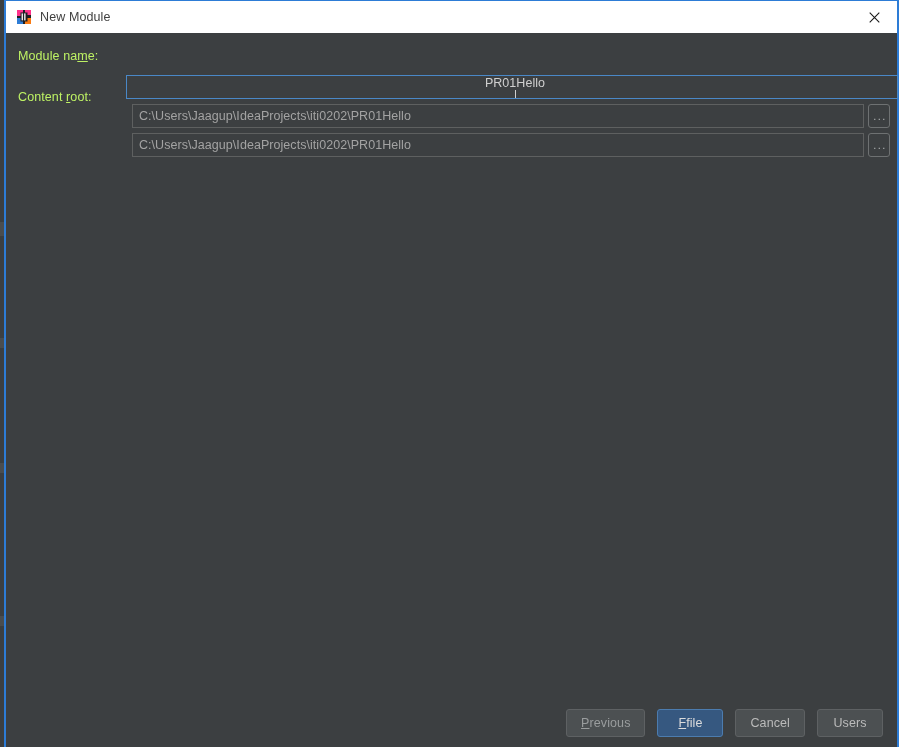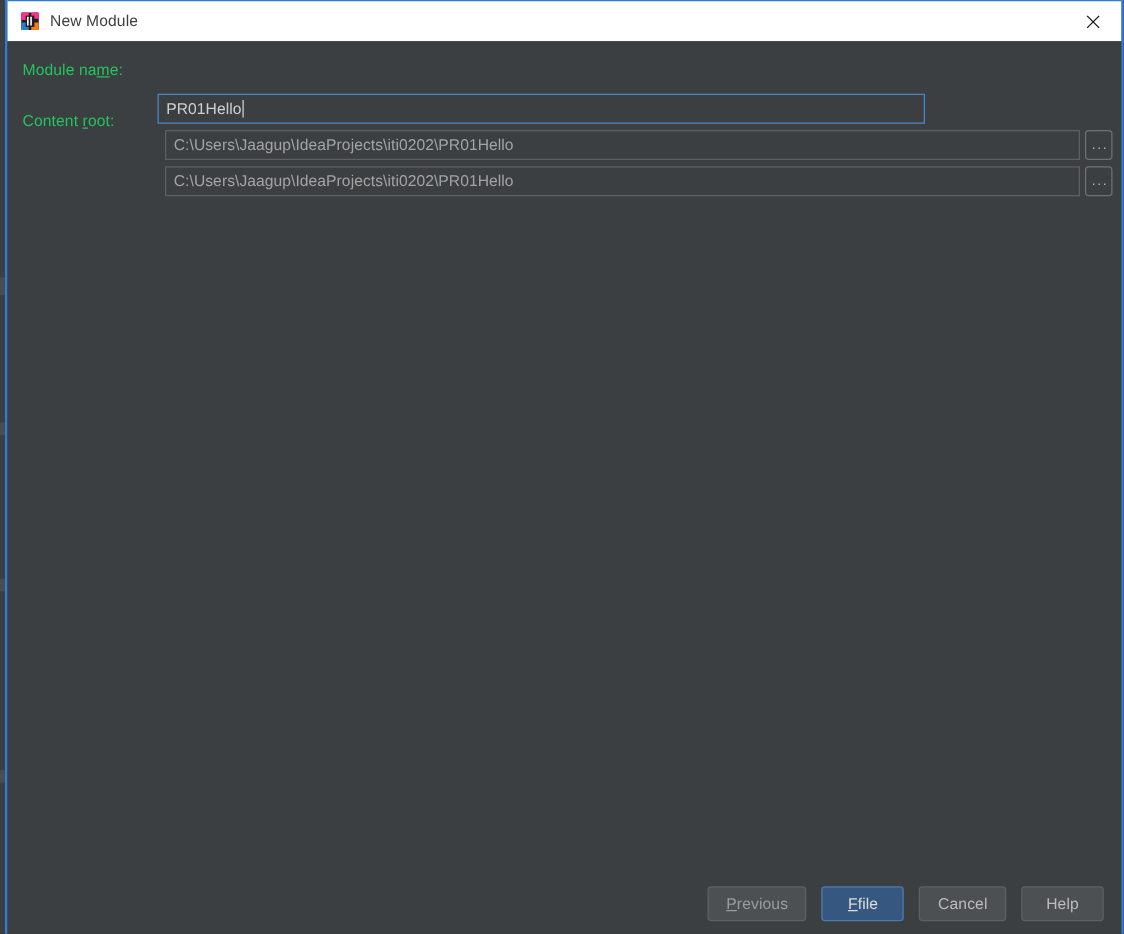--- a/index.html
+++ b/index.html
@@ -91,21 +91,21 @@
     height: 24px;
     display: flex;
     align-items: center;
   }
   .row-name      { top: 11px; }
   .row-root      { top: 52px; }
   .row-location  { top: 69px; }
 
   .field-label {
     font-size: 12.5px;
-    color: #22c55e;
+    color: #bef264;
     white-space: nowrap;
     padding-left: 12px;
     letter-spacing: 0.1px;
   }
   .field-label u { text-decoration: underline; }
 
   .text-field {
     position: absolute;
     height: 24px;
     background: #3c3f41;
@@ -214,21 +214,21 @@
         <path d="M0.7 0.7 L10.3 10.3 M10.3 0.7 L0.7 10.3" stroke="#1a1a1a" stroke-width="1.1" fill="none"></path>
       </svg>
     </span>
   </div>
 
   <div class="body-area">
 
     <div class="form-row row-name">
       <span class="field-label"><span>Module na</span><u>m</u><span>e:</span></span>
     </div>
-    <div class="text-field focused" style="left:120px; top:42px; width:614px;">
+    <div class="text-field focused" style="left:120px; top:42px; width:772px;flex-direction:column;">
       <span>PR01Hello</span>
         <span class="caret"></span>
     </div>
 
     <div class="form-row row-root">
       <span class="field-label"><span>Content </span><u>r</u><span>oot:</span></span>
     </div>
     <div class="text-field" style="left:126px; top:71px; width:732px;">
       <span>C:\Users\Jaagup\IdeaProjects\iti0202\PR01Hello</span>
     </div>
@@ -249,20 +249,20 @@
           <span></span>
           <u>F</u>
           <span>file</span>
         </div>
       <div class="btn">
           <span>Cancel</span>
           <u></u>
           <span></span>
         </div>
       <div class="btn">
-          <span>Help</span>
+          <span>Users</span>
           <u></u>
           <span></span>
         </div>
     </div>
 
   </div>
 </div>
 
 </body></html>

